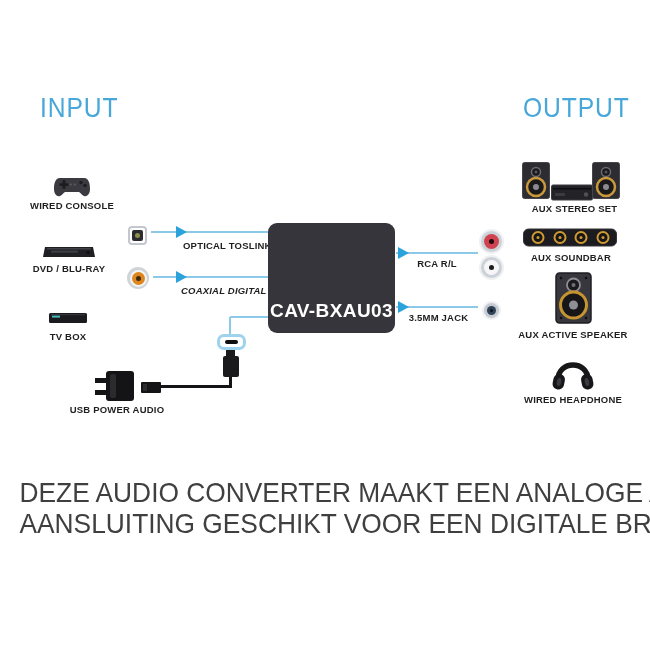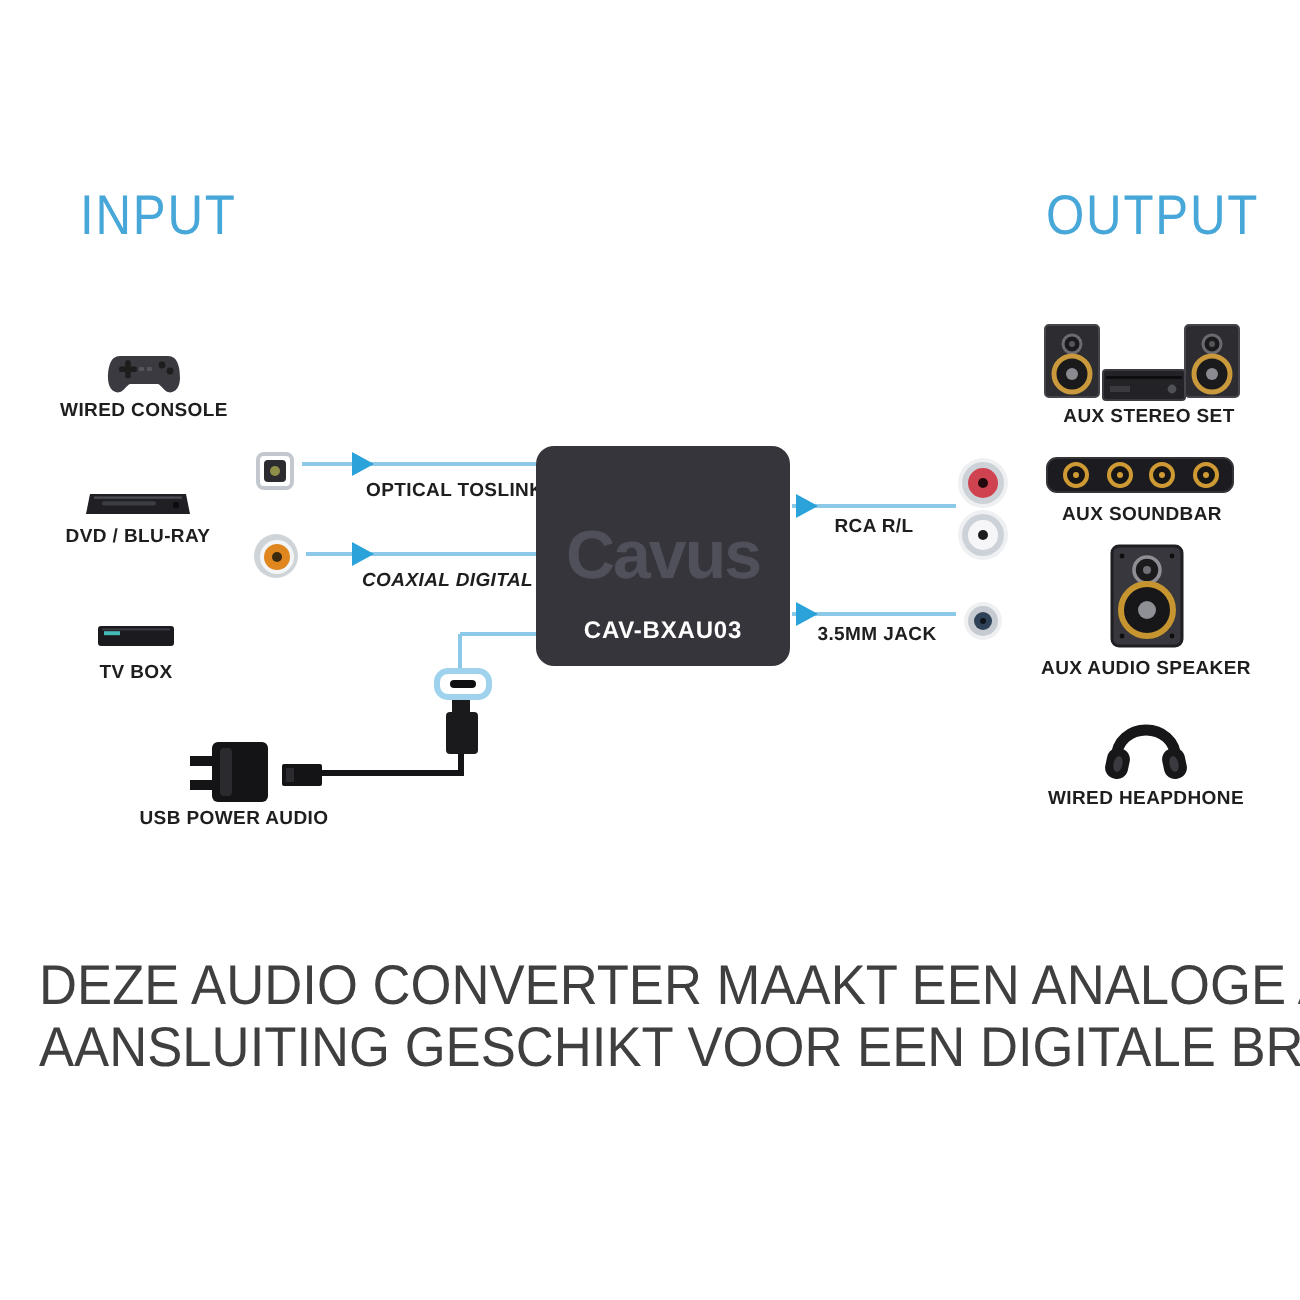--- a/index.html
+++ b/index.html
@@ -10,21 +10,21 @@
            transform-origin:left center;white-space:nowrap;font-weight:400;}
   .lbl{font-weight:bold;font-size:9.5px;color:#1e1e1e;text-align:center;
        letter-spacing:.2px;white-space:nowrap;}
   .bline{height:2px;background:#8cc8e8;}
   .vline{width:2px;background:#8cc8e8;}
   .arr{width:0;height:0;border-top:6px solid transparent;border-bottom:6px solid transparent;
        border-left:11px solid #2ba2da;}
   .converter{left:268px;top:223px;width:127px;height:110px;background:#35353b;border-radius:9px;}
   .brand{width:100%;top:36px;text-align:center;font-size:34px;font-weight:bold;
          color:#50505a;letter-spacing:-1px;}
-  .model{width:100%;bottom:11px;text-align:center;font-size:12px;font-weight:bold;
+  .model{width:100%;bottom:11px;text-align:center;font-size:19px;font-weight:bold;
          color:#fff;letter-spacing:.4px;}
   .toslink{width:15px;height:15px;border-radius:4px;background:#fff;border:2px solid #c2c8ce;
            display:flex;align-items:center;justify-content:center;}
   .toslink-in{width:11px;height:11px;border-radius:2px;background:#2c2c30;
               display:flex;align-items:center;justify-content:center;}
   .toslink-dot{width:5px;height:5px;border-radius:50%;background:#8f8f4a;}
   .ring{border-radius:50%;display:flex;align-items:center;justify-content:center;}
   .caption{width:650px;text-align:center;font-size:28px;color:#3f3f3f;font-weight:400;
            transform:scaleX(.94);transform-origin:center;white-space:nowrap;font-stretch:semi-condensed;}
   .cable{background:#141416;}
@@ -105,21 +105,20 @@
 
   <div class="abs bline" style="left:151px;top:231px;width:117px;"></div>
   <div class="abs arr" style="left:176px;top:226px;"></div>
   <div class="abs lbl" style="left:183px;top:240px;width:85px;">OPTICAL TOSLINK</div>
 
   <div class="abs bline" style="left:153px;top:276px;width:115px;"></div>
   <div class="abs arr" style="left:176px;top:271px;"></div>
   <div class="abs lbl" style="left:181px;top:285px;width:85px;font-style:italic;">COAXIAL DIGITAL</div>
 
   <div class="abs converter">
-    <div class="abs brand">Cavus</div>
     <div class="abs model">CAV-BXAU03</div>
   </div>
 
   <div class="abs bline" style="left:396px;top:252px;width:82px;"></div>
   <div class="abs arr" style="left:398px;top:247px;"></div>
   <div class="abs lbl" style="left:396px;top:258px;width:82px;">RCA R/L</div>
 
   <div class="abs bline" style="left:396px;top:306px;width:82px;"></div>
   <div class="abs arr" style="left:398px;top:301px;"></div>
   <div class="abs lbl" style="left:396px;top:312px;width:85px;">3.5MM JACK</div>
@@ -191,21 +190,21 @@
       <circle cx="6" cy="6" r="1.2" fill="#0e0e0e"></circle>
         <circle cx="31" cy="6" r="1.2" fill="#0e0e0e"></circle>
       <circle cx="6" cy="46" r="1.2" fill="#0e0e0e"></circle>
         <circle cx="31" cy="46" r="1.2" fill="#0e0e0e"></circle>
       <circle cx="18.5" cy="13" r="6.5" fill="#1b1b1e" stroke="#8e8e94" stroke-width="1.8"></circle>
       <circle cx="18.5" cy="13" r="2" fill="#6f6f75"></circle>
       <circle cx="18.5" cy="33" r="13" fill="#17171a" stroke="#c6952f" stroke-width="3"></circle>
       <circle cx="18.5" cy="33" r="4.5" fill="#8f9096"></circle>
     </svg>
   </div>
-  <div class="abs lbl" style="left:503px;top:329px;width:140px;">AUX AUDIO SPEAKER</div>
+  <div class="abs lbl" style="left:503px;top:329px;width:140px;">AUX ACTIVE SPEAKER</div>
 
   <div class="abs" style="left:551px;top:353px;">
     <svg width="44" height="40" viewBox="0 0 44 40">
       <path d="M7 27 C7 7 37 7 37 27" fill="none" stroke="#17171a" stroke-width="5.5" stroke-linecap="round"></path>
       <rect x="2" y="21" width="11.5" height="15.5" rx="5.5" fill="#17171a" transform="rotate(12 7.75 28.75)"></rect>
       <rect x="30.5" y="21" width="11.5" height="15.5" rx="5.5" fill="#17171a" transform="rotate(-12 36.25 28.75)"></rect>
       <ellipse cx="8" cy="29" rx="2.2" ry="4" fill="#3a3a40" transform="rotate(12 8 29)"></ellipse>
       <ellipse cx="36" cy="29" rx="2.2" ry="4" fill="#3a3a40" transform="rotate(-12 36 29)"></ellipse>
     </svg>
   </div>

